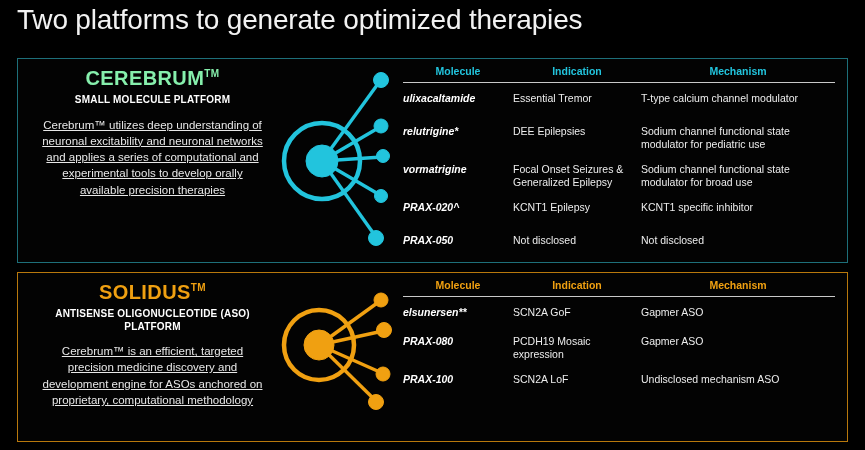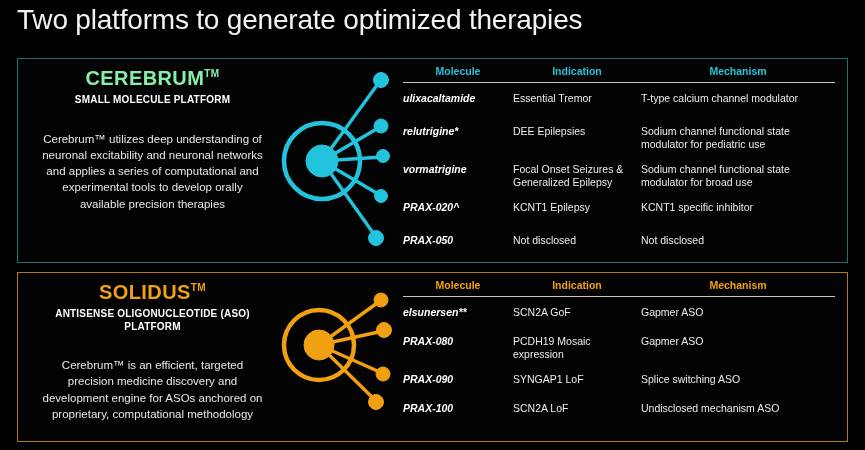--- a/index.html
+++ b/index.html
@@ -37,21 +37,21 @@
   }
   .platform-name .tm { font-size:10px; vertical-align:super; font-weight:bold; }
   .cerebrum .platform-name { color:#86efac; }
   .solidus  .platform-name { color:#f0a011; }
   .platform-sub {
     display:block; font-size:10px; font-weight:bold;
     color:#ffffff; margin-top:4px; line-height:1.25; letter-spacing:0.2px;
   }
   .platform-body {
     display:block; font-size:11.5px; color:#e8e8e8;
-    line-height:1.42; margin-top:24px; padding:0 10px;
+    line-height:1.42; margin-top:10px; padding:0 10px;text-decoration:underline;
   }
 
   
   .diagram { position:absolute; }
   .diagram.cer { left:258px; top:6px; width:125px; height:190px; }
   .diagram.sol { left:258px; top:12px; width:125px; height:130px; }
 
   
   .tbl { position:absolute; left:385px; top:6px; width:432px; }
   .tbl table { width:100%; border-collapse:collapse; table-layout:fixed; }
@@ -210,25 +210,20 @@
             <td class="mol">elsunersen**</td>
             <td>SCN2A GoF</td>
             <td>Gapmer ASO</td>
           </tr>
           <tr>
             <td class="mol">PRAX-080</td>
             <td>PCDH19 Mosaic expression</td>
             <td>Gapmer ASO</td>
           </tr>
           <tr>
-            <td class="mol">PRAX-090</td>
-            <td>SYNGAP1 LoF</td>
-            <td>Splice switching ASO</td>
-          </tr>
-          <tr>
             <td class="mol">PRAX-100</td>
             <td>SCN2A LoF</td>
             <td>Undisclosed mechanism ASO</td>
           </tr>
         </tbody>
       </table>
     </div>
   </div>
 
 

